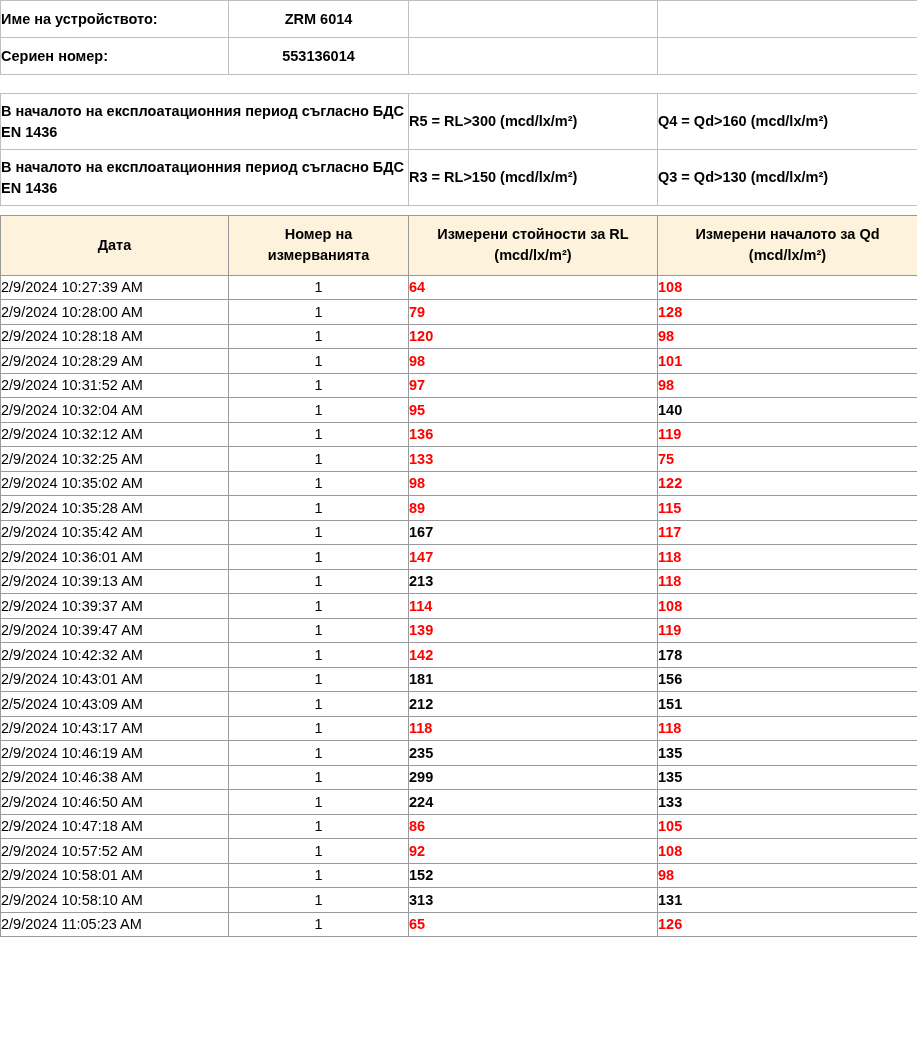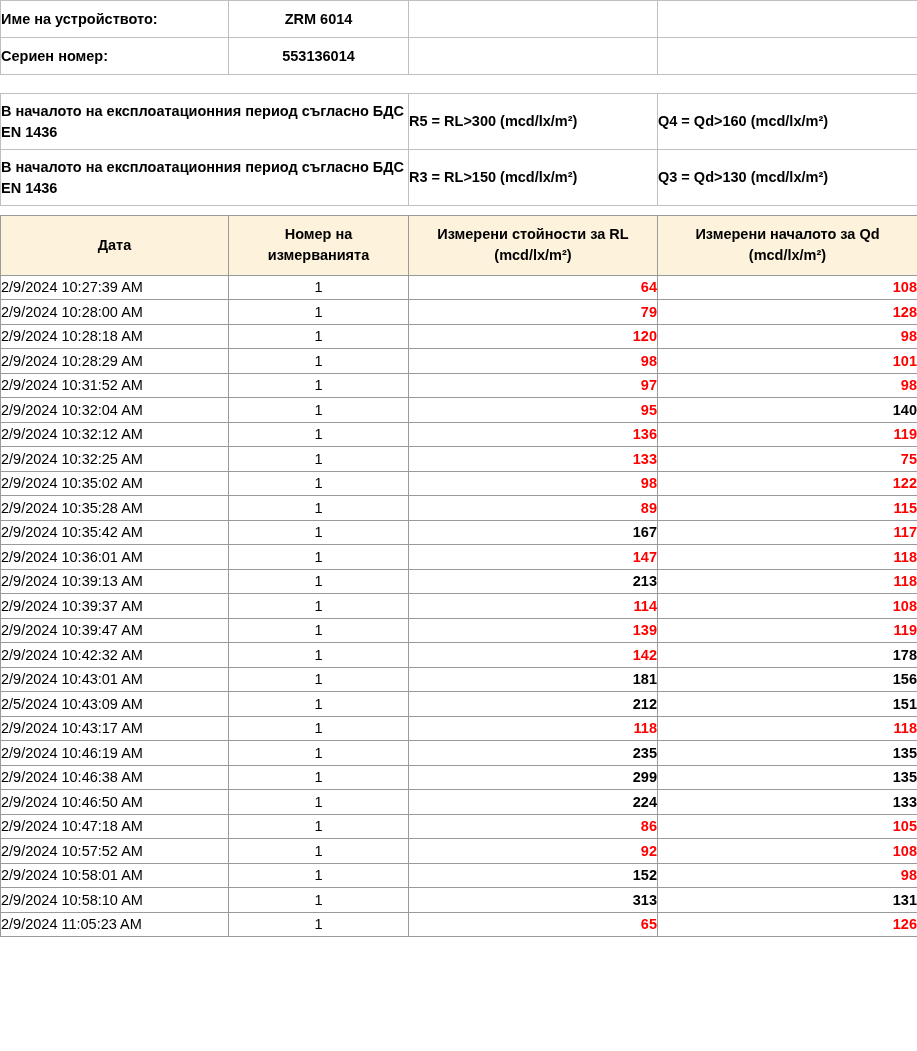--- a/index.html
+++ b/index.html
@@ -99,21 +99,20 @@
     font-size: 14.5px;
   }
   td.date-cell {
     text-align: left;
     padding-left: 4px;
   }
   td.num-cell {
     text-align: center;
   }
   td.val-cell {
-    text-align: right;
     padding-right: 7px;
     font-weight: bold;
     margin-top: 27px;
   }
   .fail { color: #ff0000; }
   .pass { color: #000000; }
 </style>
 </head>
 <body>
 

